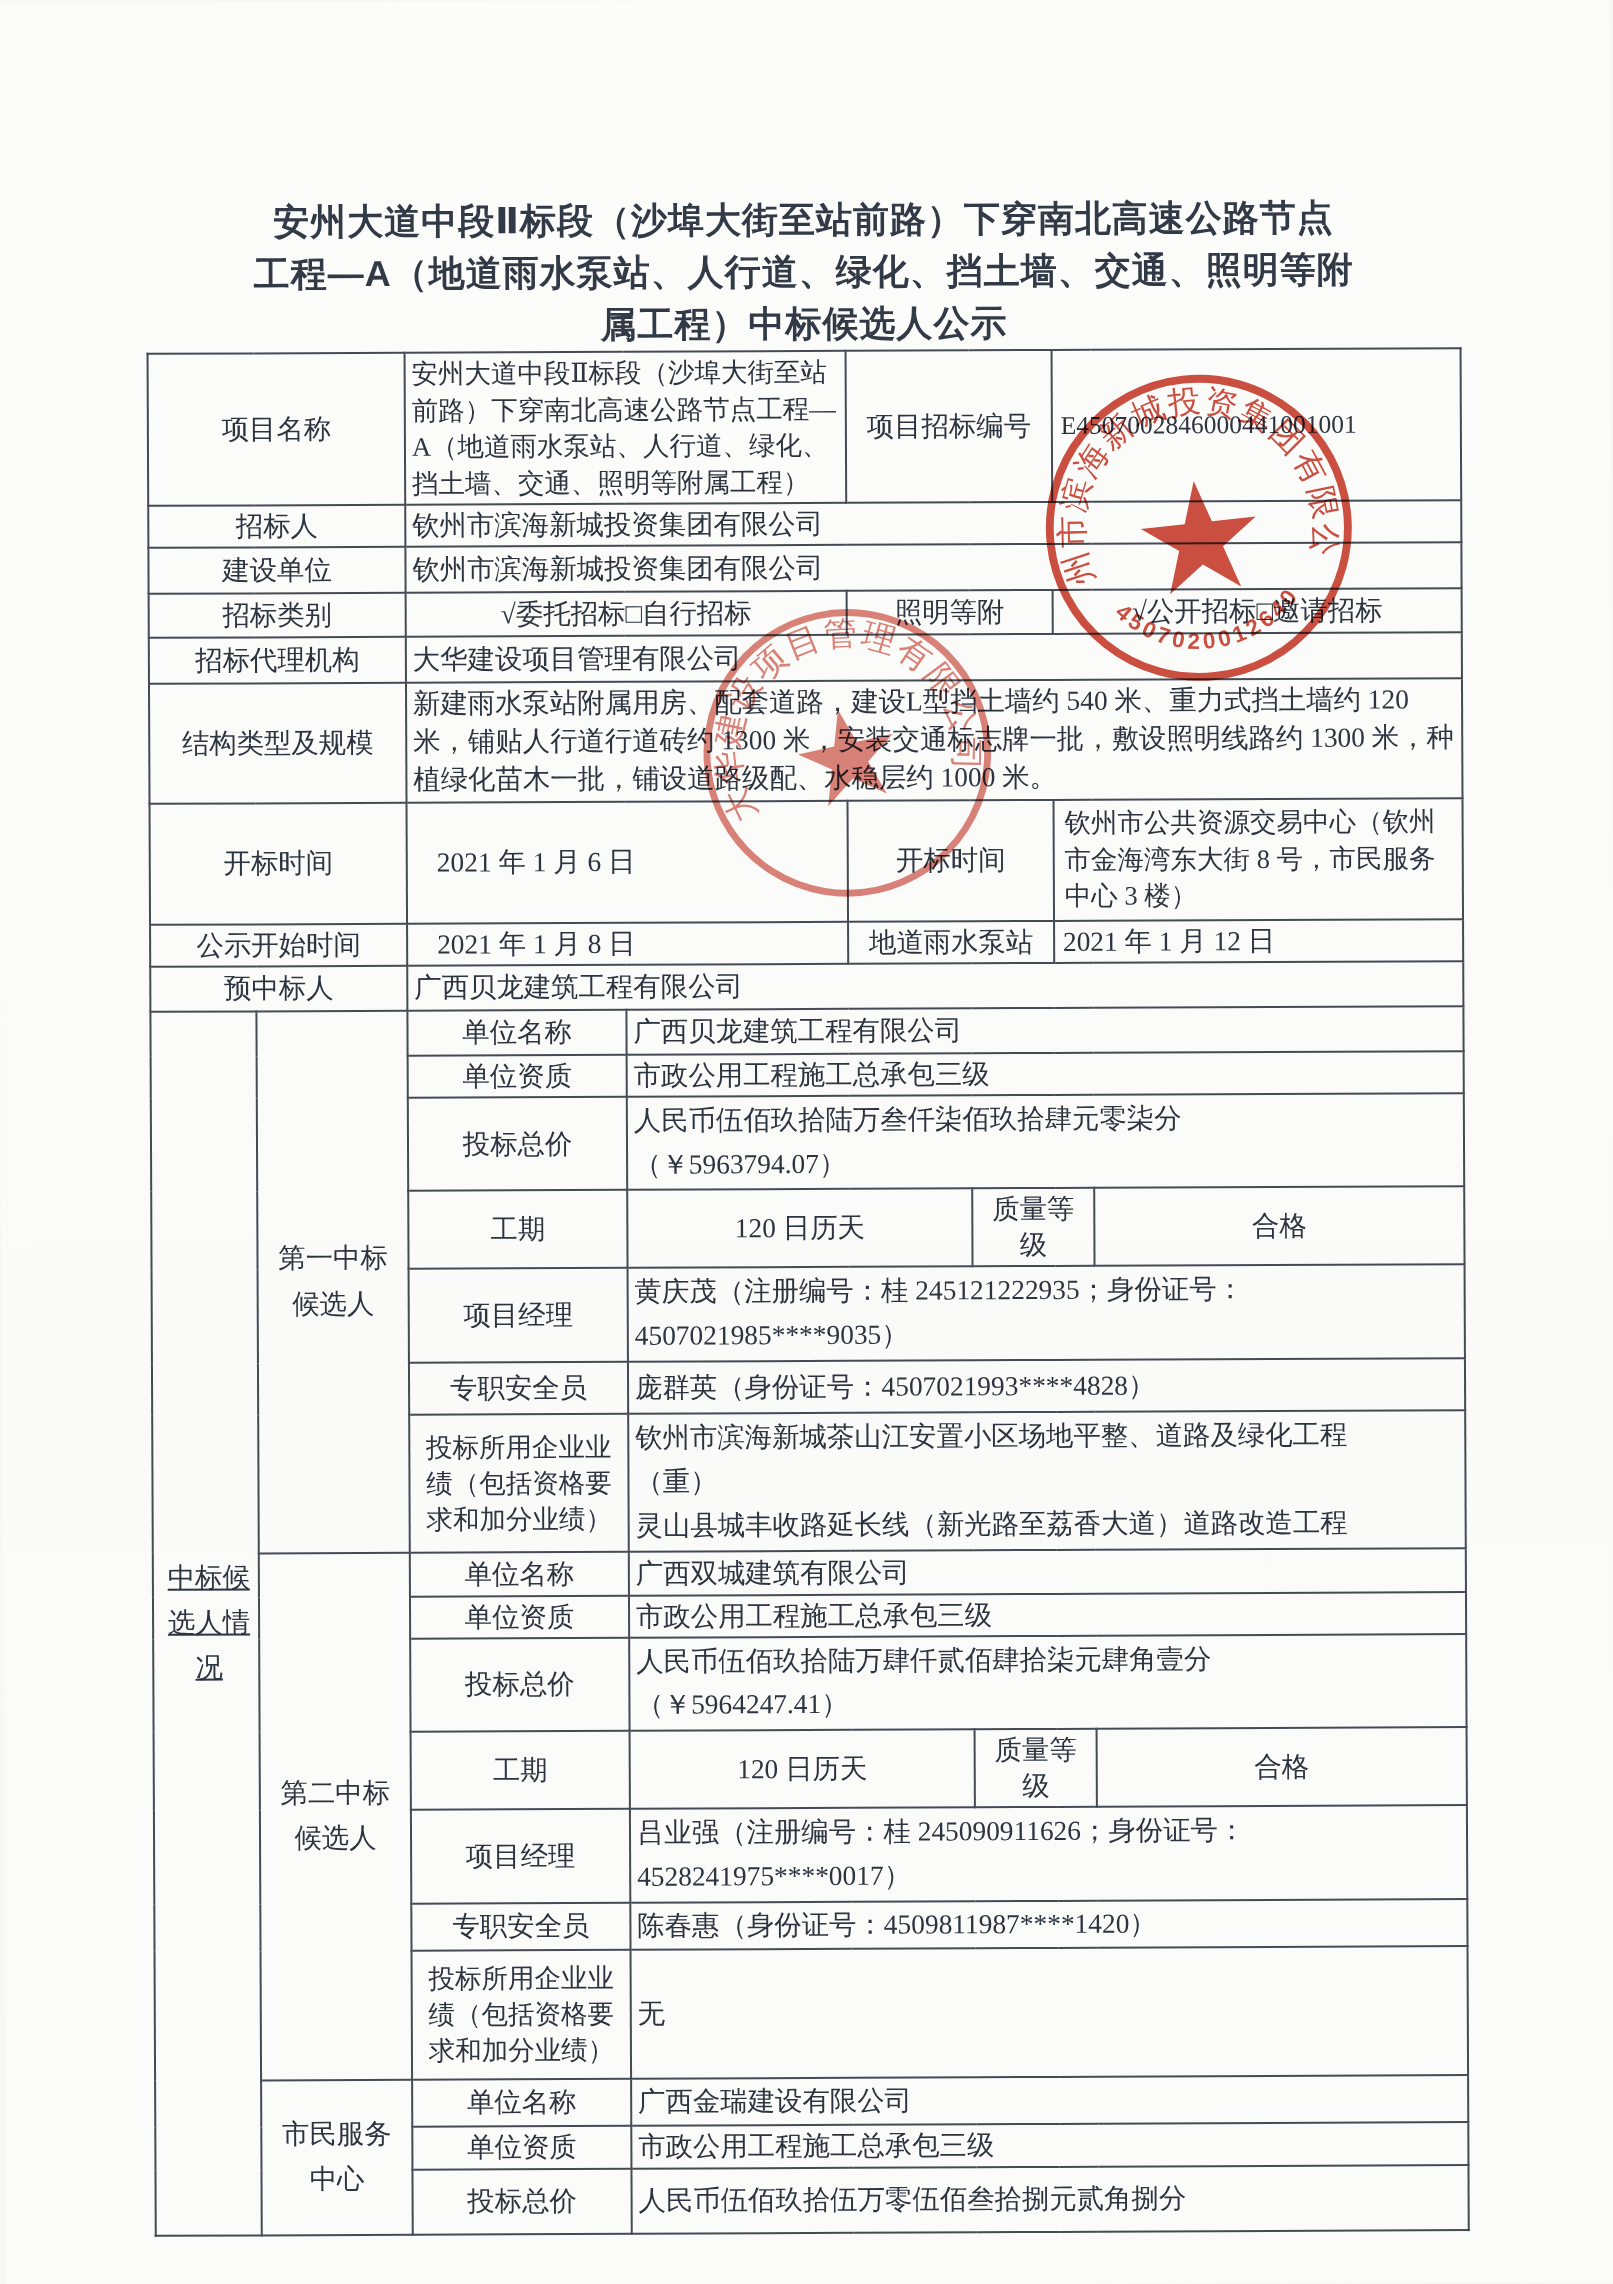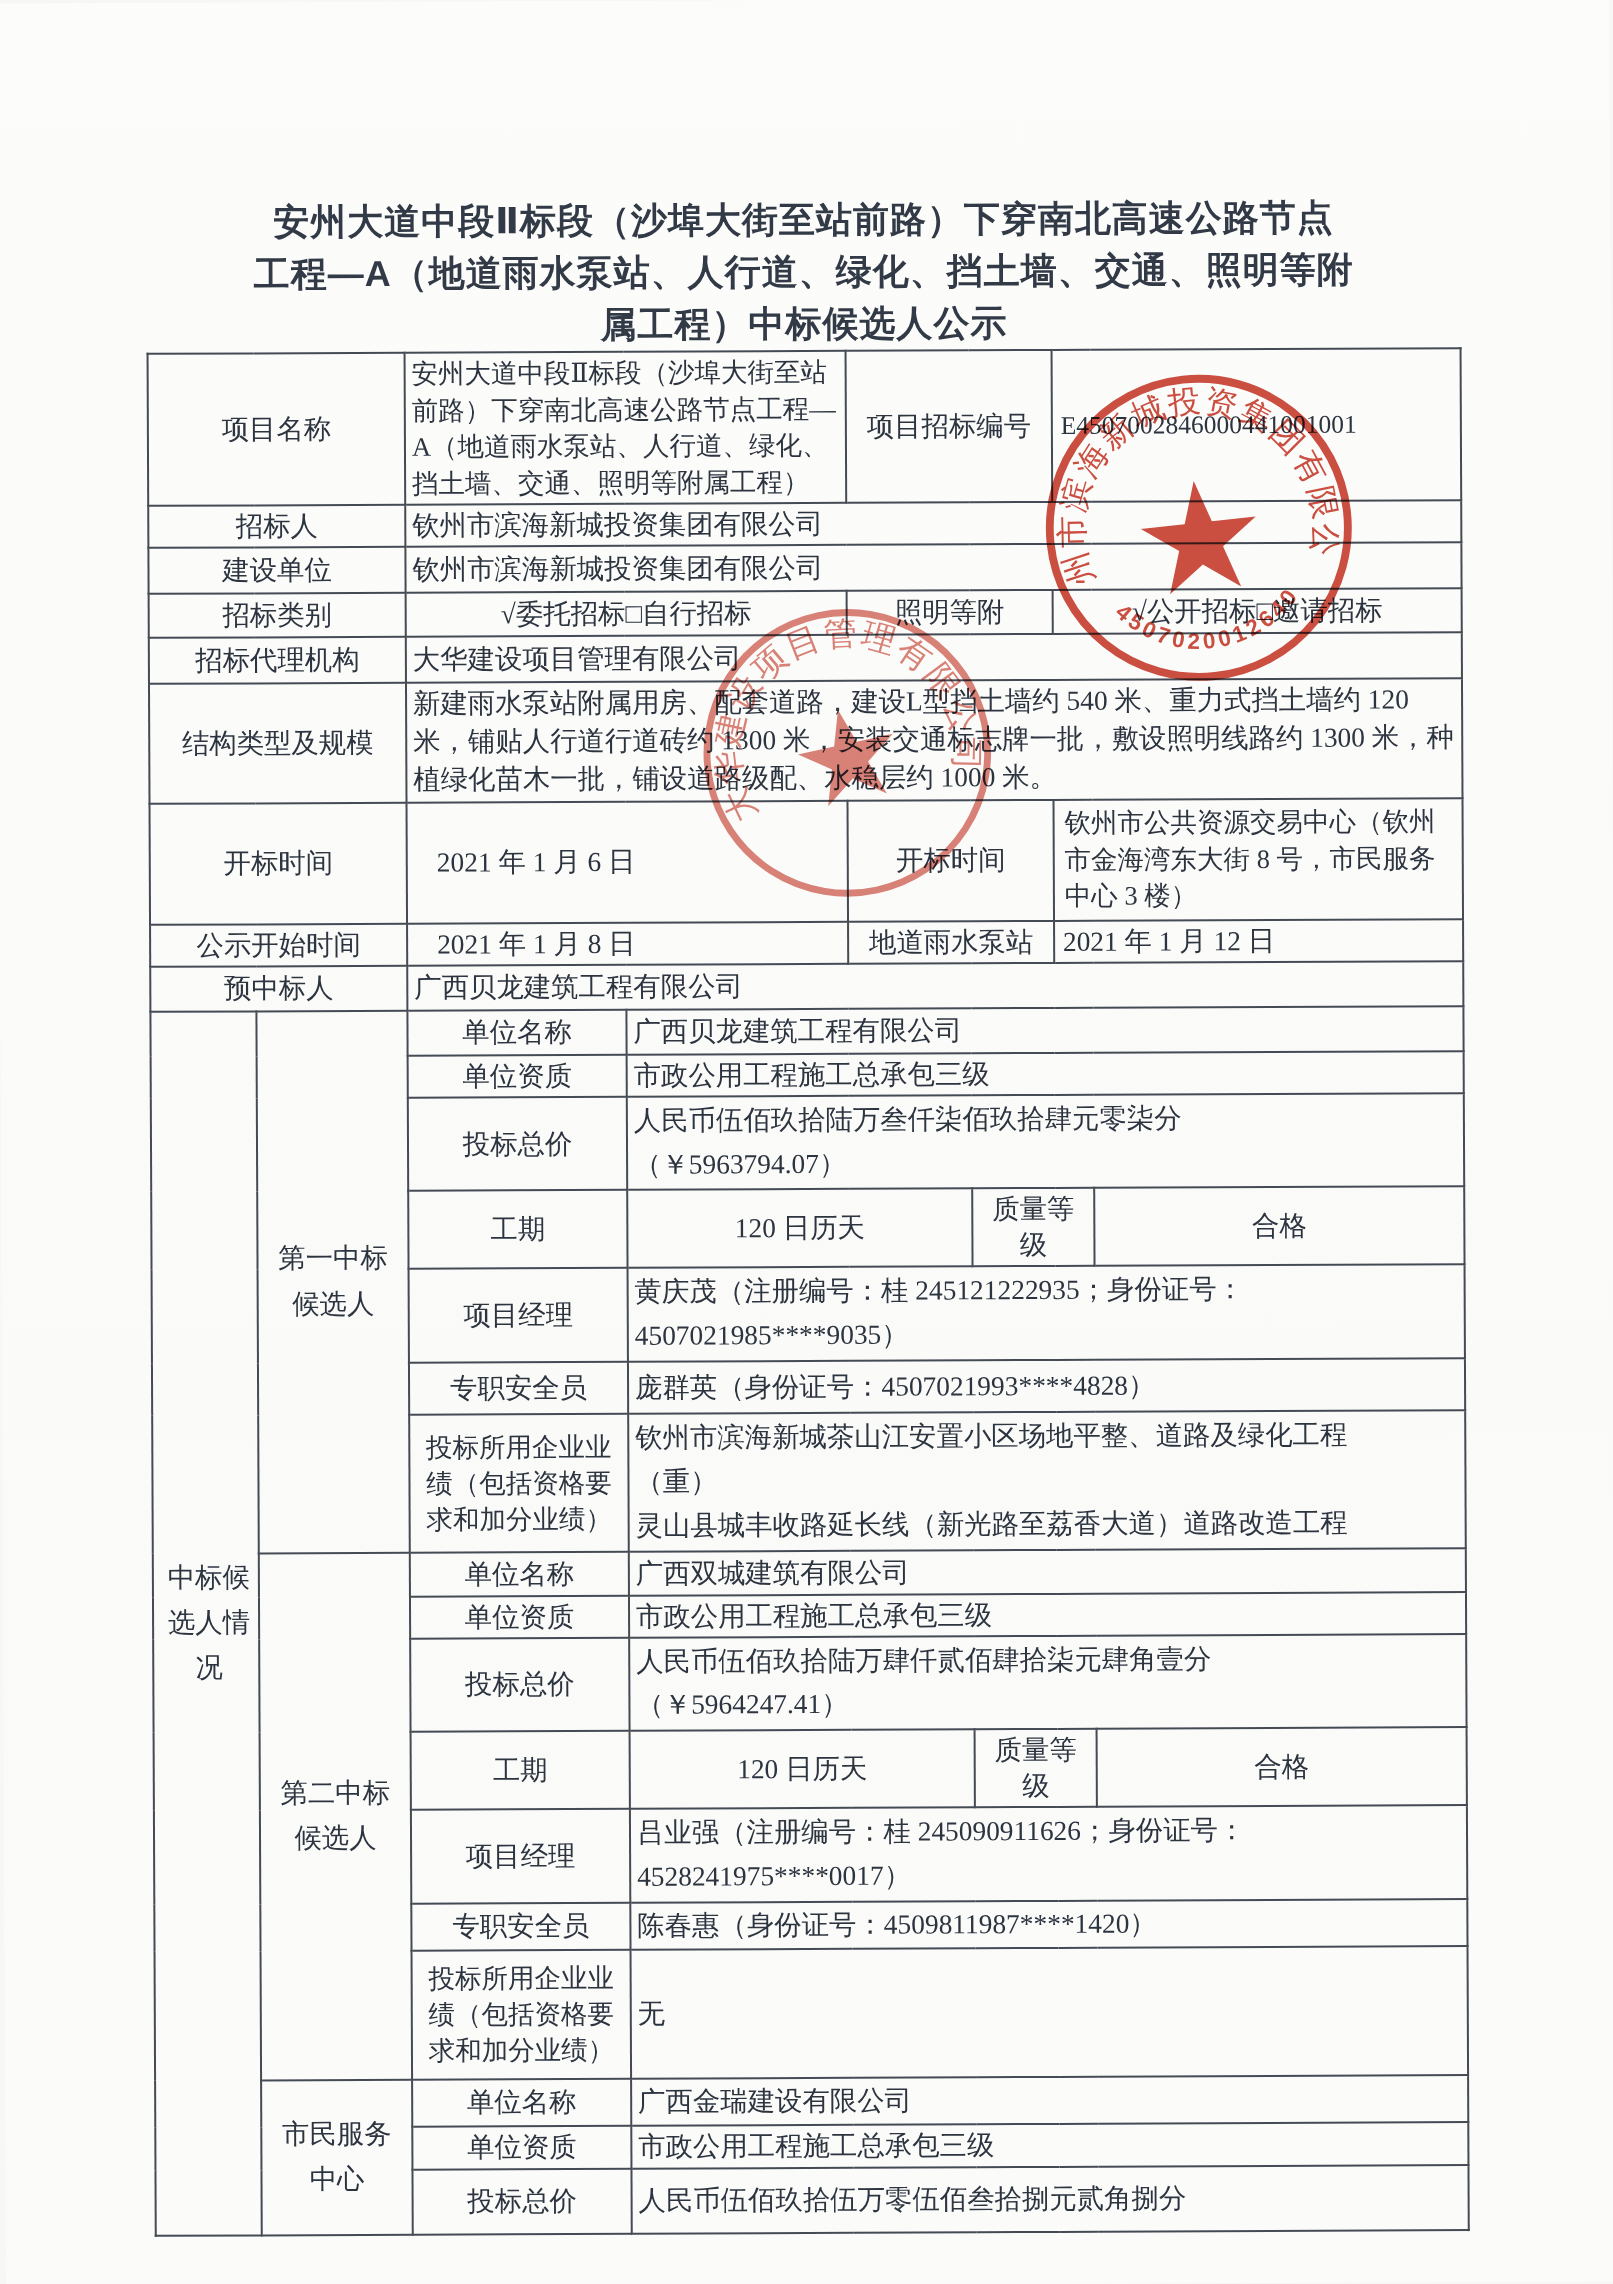--- a/index.html
+++ b/index.html
@@ -34,21 +34,21 @@
     vertical-align:middle;
     padding:2px 5.9px;
     overflow:hidden;
   }
   td.lab{text-align:center;padding:2px 2px;}
   td.val{text-align:left;padding-left:13.7px;}
   td.cen{text-align:center;}
   .ml{white-space:pre-line;line-height:1.6;}
   td.big{line-height:1.38;padding-top:5.9px;padding-bottom:5.9px;}
   .labwrap{margin:16px auto;line-height:1.65;}
-  .w3{width:98px;}
+  .w3{width:98px;text-decoration:underline;}
   .w4{width:116px;}
   .seal{position:absolute;mix-blend-mode:multiply;pointer-events:none;}
   .seal text{font-family:"Liberation Sans","DejaVu Sans",sans-serif;}
 </style>
 </head>
 <body>
 
 <div class="sheet">
 
   <div class="title">

